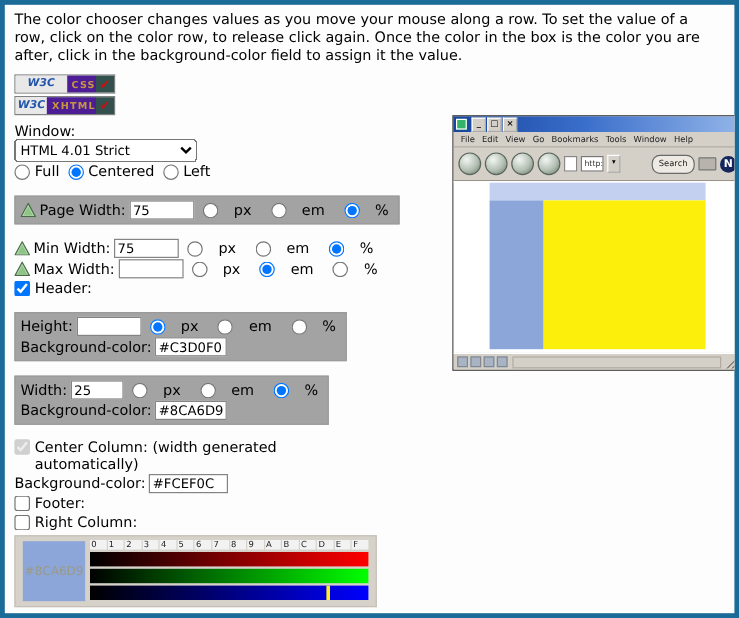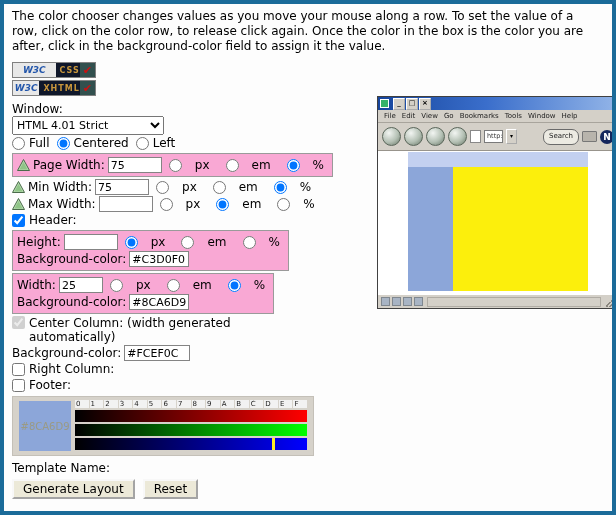--- a/index.html
+++ b/index.html
@@ -9,34 +9,34 @@
 
   
   .intro{margin:1px 2px 8px 0;max-width:598px;font-size:12px;line-height:15px;}
 
   
   .badges{margin:0 0 6px 0;}
   .badge{display:flex;align-items:stretch;width:82px;height:14px;border:1px solid #808080;
          margin-bottom:2px;cursor:pointer;text-decoration:none;}
   .b-w3c{width:48px;background:#e8e8e8;color:#2255aa;font-weight:bold;font-style:italic;
          font-size:9px;display:flex;align-items:center;justify-content:center;}
-  .b-label{flex:1;background:#0f172a;color:#c8963c;font-size:8px;font-weight:bold;
+  .b-label{flex:1;background:#4c1d95;color:#c8963c;font-size:8px;font-weight:bold;
            letter-spacing:1px;display:flex;align-items:center;padding-left:4px;}
   .b-check{background:#32504e;color:#cc1111;font-size:11px;font-weight:bold;
            display:flex;align-items:center;padding:0 3px;}
 
   
   .lbl{line-height:14px;}
   .row{display:flex;align-items:center;gap:3px;line-height:15px;margin:1px 0;}
   .row input[type=radio],.row input[type=checkbox]{margin:0 1px 0 0;width:13px;height:13px;}
   .txt{border:1px solid #848484;height:14px;font-size:11px;font-family:"DejaVu Sans",sans-serif;
        padding:0 2px;background:#fff;}
   .w50{width:48px;} .w42{width:38px;} .w58{width:54px;} .w62{width:60px;} .w132{width:128px;}
   select{font-size:11px;height:19px;width:152px;font-family:"DejaVu Sans",sans-serif;}
-  .box{border:1px solid #9a9a9a;background:#f9a8d4;padding:2px 4px;margin:2px 0;width:fit-content;}
+  .box{border:1px solid #9a9a9a;background:#a3a3a3;padding:2px 4px;margin:12px 0;width:fit-content;}
   .warn{flex:0 0 auto;}
   .unitgrp{display:flex;align-items:center;gap:12px;margin-left:4px;justify-content:center;}
   .ulabel{margin-right:4px;}
 
   
   .chooser{margin-top:3px;width:302px;height:60px;background:#d6d2ca;display:flex;
            align-items:center;padding:0;border:1px solid #c4c0b8;box-sizing:border-box;}
   .swatch{width:52px;height:50px;margin:0 4px 0 6px;display:flex;align-items:center;
           justify-content:center;font-size:10px;color:#9a9a85;}
   .scales{flex:1;margin-right:6px;}
@@ -229,25 +229,25 @@
     <input type="checkbox" checked="" disabled="" style="">
     <span>Center Column: (width generated automatically)</span>
   </div>
   <div class="row">
     <span>Background-color:</span>
     <input class="txt w62" value="#FCEF0C" style="">
   </div>
 
   <div class="row">
     <input type="checkbox" style="">
+    <span>Footer:</span>
+  </div>
+  <div class="row">
+    <input type="checkbox" style="">
     <span>Right Column:</span>
-  </div>
-  <div class="row">
-    <input type="checkbox" style="">
-    <span>Footer:</span>
   </div>
 
   <div class="chooser">
     <div class="swatch" style="background-color: rgb(140, 166, 217);">
       <span>#8CA6D9</span>
     </div>
     <div class="scales">
       <div class="hexrow">
         <span class="hexcell">0</span>
         <span class="hexcell">1</span>

